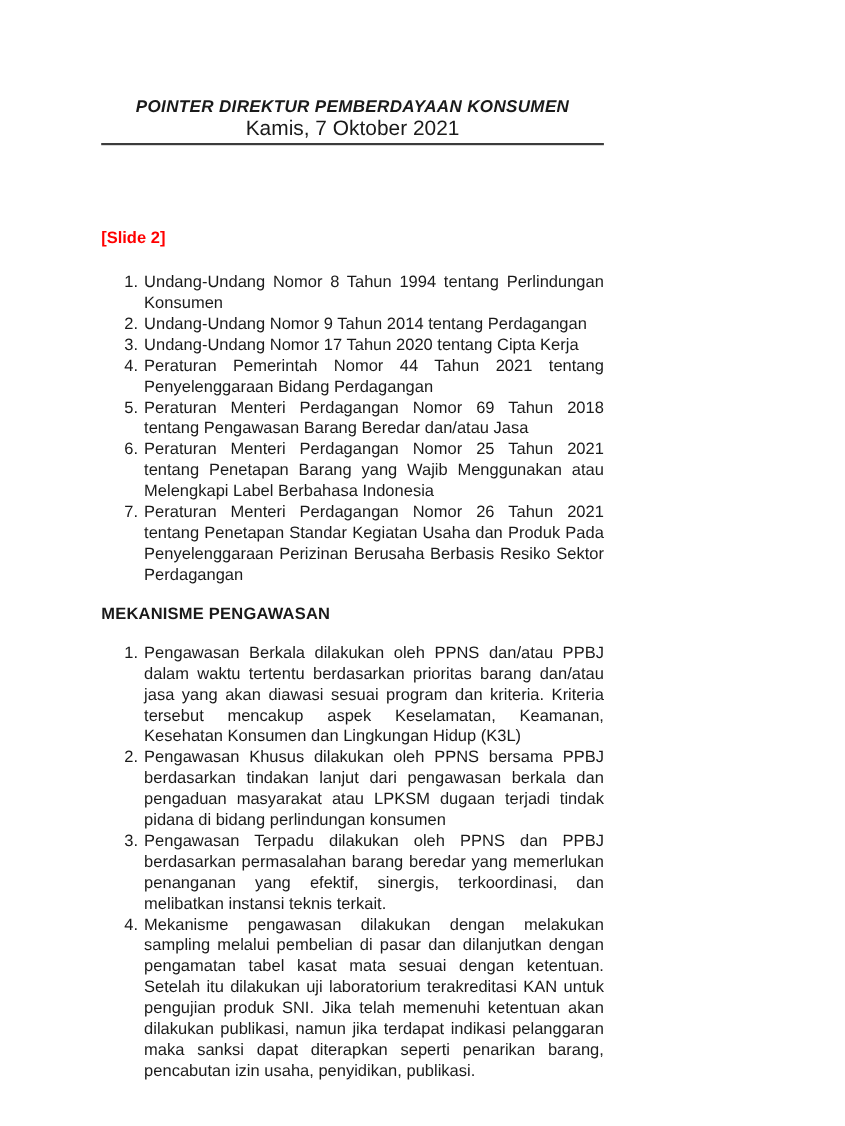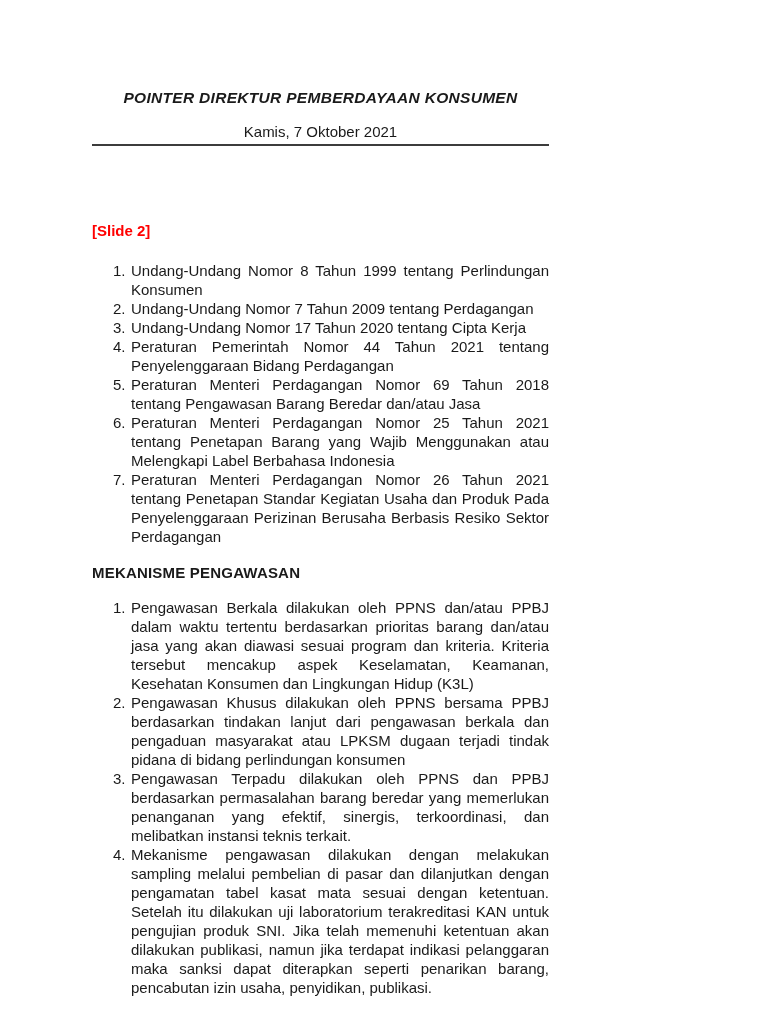--- a/index.html
+++ b/index.html
@@ -32,22 +32,22 @@
     font-style: italic;
     letter-spacing: 0.3px;
   }
   .doc-subtitle {
     margin: 22px 0 0 0;
     font-size: 15px;
     line-height: 18px;
     font-weight: bold;
   }
   .doc-date {
-    margin-top: 16px;
-    font-size: 15px;
+    margin-top: 2px;
+    font-size: 19px;
     line-height: 18px;
     font-weight: normal;
   }
   .header-divider {
     margin: 3px 0 0 0;
     border: none;
     border-top: 2px solid var(--divider, #3c3c3c);
   }
   .slide-label {
     margin-top: 76px;
@@ -95,22 +95,22 @@
 
     <header class="doc-header">
       <h1 class="doc-title">POINTER DIREKTUR PEMBERDAYAAN KONSUMEN</h1>
       <div class="doc-date">Kamis, 7 Oktober 2021</div>
       <hr class="header-divider">
     </header>
 
     <section>
       <div class="slide-label">[Slide 2]</div>
       <ol class="doc-list">
-        <li>Undang-Undang Nomor 8 Tahun 1999 tentang Perlindungan Konsumen</li>
-        <li>Undang-Undang Nomor 7 Tahun 2009 tentang Perdagangan</li>
+        <li>Undang-Undang Nomor 8 Tahun 1994 tentang Perlindungan Konsumen</li>
+        <li>Undang-Undang Nomor 9 Tahun 2014 tentang Perdagangan</li>
         <li>Undang-Undang Nomor 17 Tahun 2020 tentang Cipta Kerja</li>
         <li>Peraturan Pemerintah Nomor 44 Tahun 2021 tentang Penyelenggaraan Bidang Perdagangan</li>
         <li>Peraturan Menteri Perdagangan Nomor 69 Tahun 2018 tentang Pengawasan Barang Beredar dan/atau Jasa</li>
         <li>Peraturan Menteri Perdagangan Nomor 25 Tahun 2021 tentang Penetapan Barang yang Wajib Menggunakan atau Melengkapi Label Berbahasa Indonesia</li>
         <li>Peraturan Menteri Perdagangan Nomor 26 Tahun 2021 tentang Penetapan Standar Kegiatan Usaha dan Produk Pada Penyelenggaraan Perizinan Berusaha Berbasis Resiko Sektor Perdagangan</li>
       </ol>
     </section>
 
     <section>
       <h3 class="section-heading s2">MEKANISME PENGAWASAN</h3>

